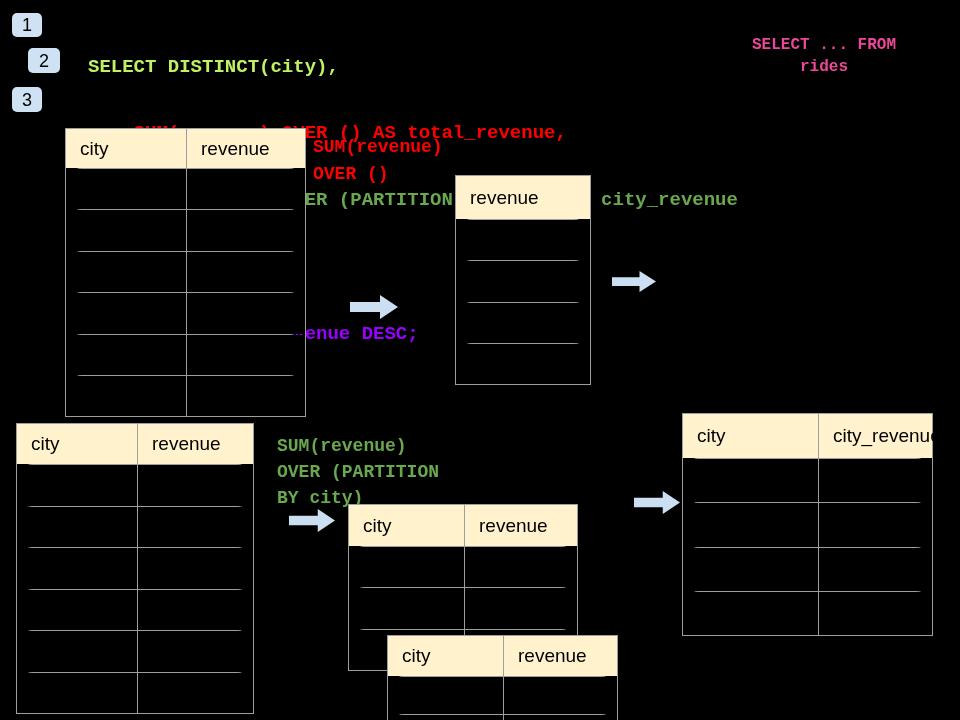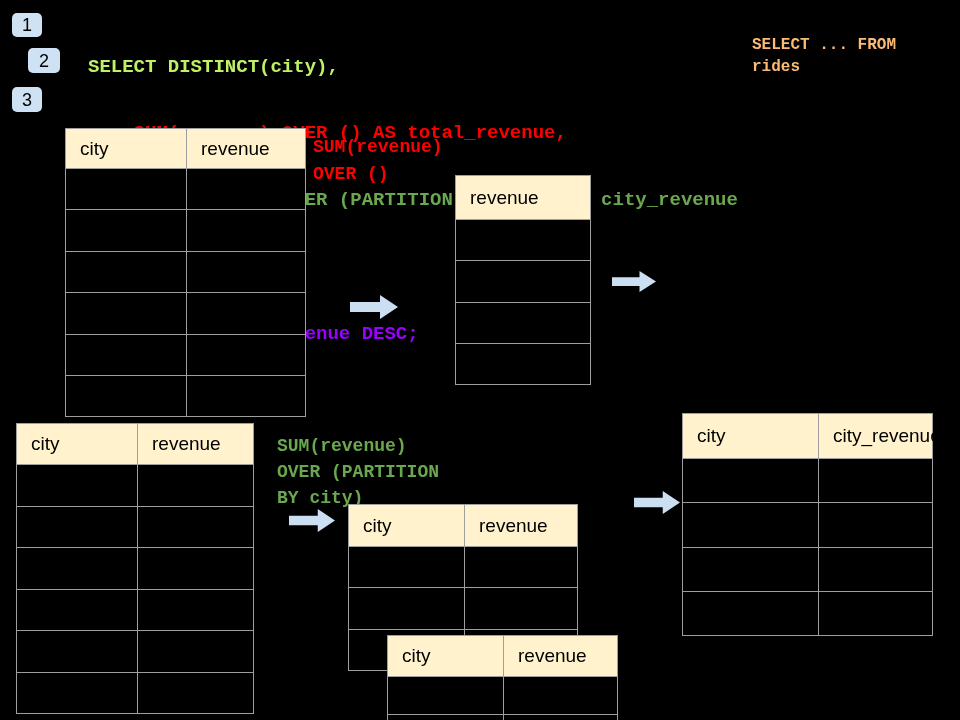--- a/index.html
+++ b/index.html
@@ -23,21 +23,21 @@
   .sql-block span{display:block;}
   .ann{position:absolute;}
   .ann-select-from{left:752px;top:34px;font-size:16px;line-height:22px;}
   .ann-sum-over{left:313px;top:134px;font-size:18px;line-height:27px;}
   .ann-sum-partition{left:277px;top:433px;font-size:18px;line-height:26px;}
   
   .table{
     position:absolute;border:1px solid var(--table-border,#9E9E9E);
     box-sizing:border-box;display:flex;flex-direction:column;
   }
-  .thead,.trow{display:flex;box-sizing:border-box;}
+  .thead,.trow{display:flex;box-sizing:border-box;border-radius:16px;}
   .thead{height:var(--hh);}
   .trow{height:var(--rh);border-top:1px solid var(--table-border,#9E9E9E);}
   .th,.td{box-sizing:border-box;}
   .th{
     background:var(--header-fill,#FFF2CC);color:#000;font-size:19px;
     display:flex;align-items:center;padding-left:14px;
   }
   .td{background:#000;}
   .th + .th,.td + .td{border-left:1px solid var(--table-border,#9E9E9E);}
   .t-source-top{left:65px;top:128px;--hh:39px;--rh:41.4px;}
@@ -75,21 +75,21 @@
   <div class="badge badge-3">3</div>
 
   <div class="code sql-block">
     <span style="color: #bef264;">SELECT DISTINCT(city),</span>
     <span style="color: rgb(255, 0, 0);">    SUM(revenue) OVER () AS total_revenue,</span>
     <span style="color: rgb(106, 168, 79);">    SUM(revenue) OVER (PARTITION BY city) as city_revenue</span>
     <span style="color: rgb(153, 0, 255);">  FROM rides</span>
     <span style="color: rgb(153, 0, 255);">  ORDER by city_revenue DESC;</span>
   </div>
 
-  <div class="code ann ann-select-from" style="color: #fdba74;">SELECT ... FROM
+  <div class="code ann ann-select-from" style="color: #ec4899; text-align: center;">SELECT ... FROM
 rides</div>
   <div class="code ann ann-sum-over" style="color: rgb(255, 0, 0);">SUM(revenue)
 OVER ()</div>
   <div class="code ann ann-sum-partition" style="color: rgb(106, 168, 79);">SUM(revenue)
 OVER (PARTITION
 BY city)</div>
 
   <div class="table t-source-top">
       <div class="thead">
         <div class="th">city</div>

